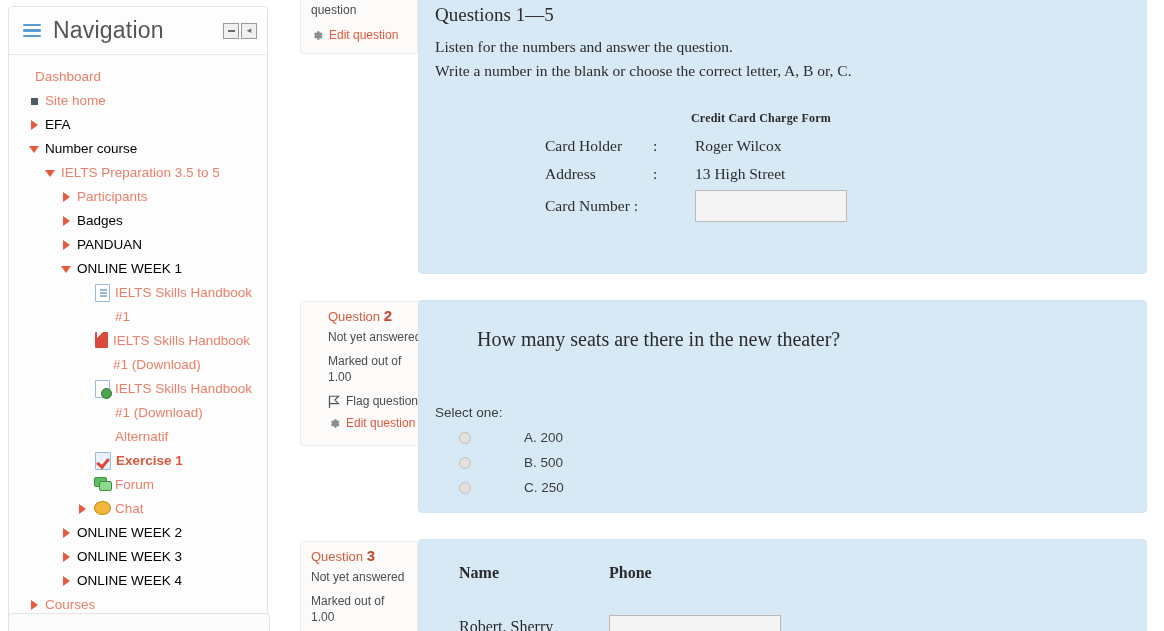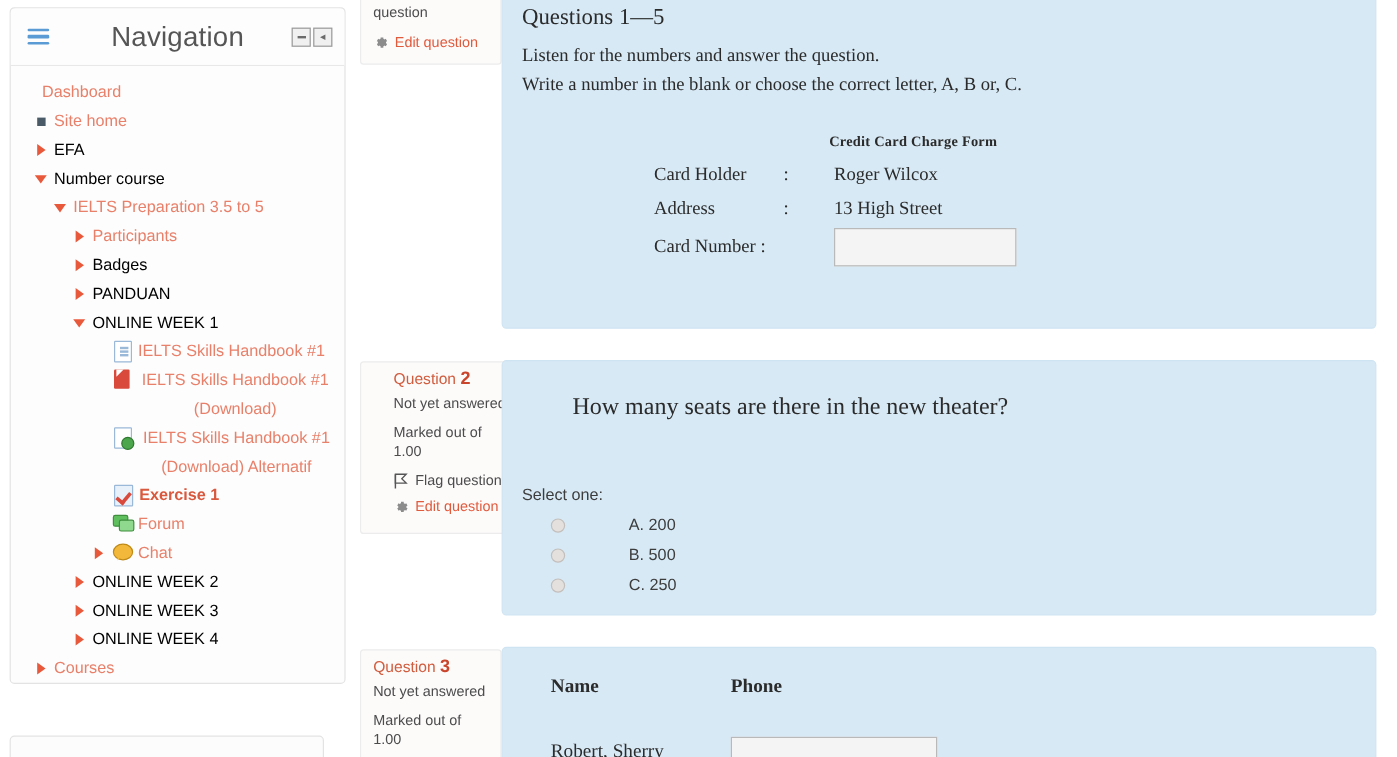--- a/index.html
+++ b/index.html
@@ -13,22 +13,21 @@
     height: 631px;
     overflow: hidden;
     position: relative;
   }
 
   
   .sidebar {
     position: absolute;
     left: 8px;
     top: 6px;
-    width: 280px;
-    text-align: center;
+    width: 260px;
   }
   .block {
     border: 1px solid #e3e3e3;
     border-radius: 4px;
     background: #fdfdfd;
   }
   .block-header {
     display: flex;
     align-items: center;
     padding: 12px 10px 12px 14px;

